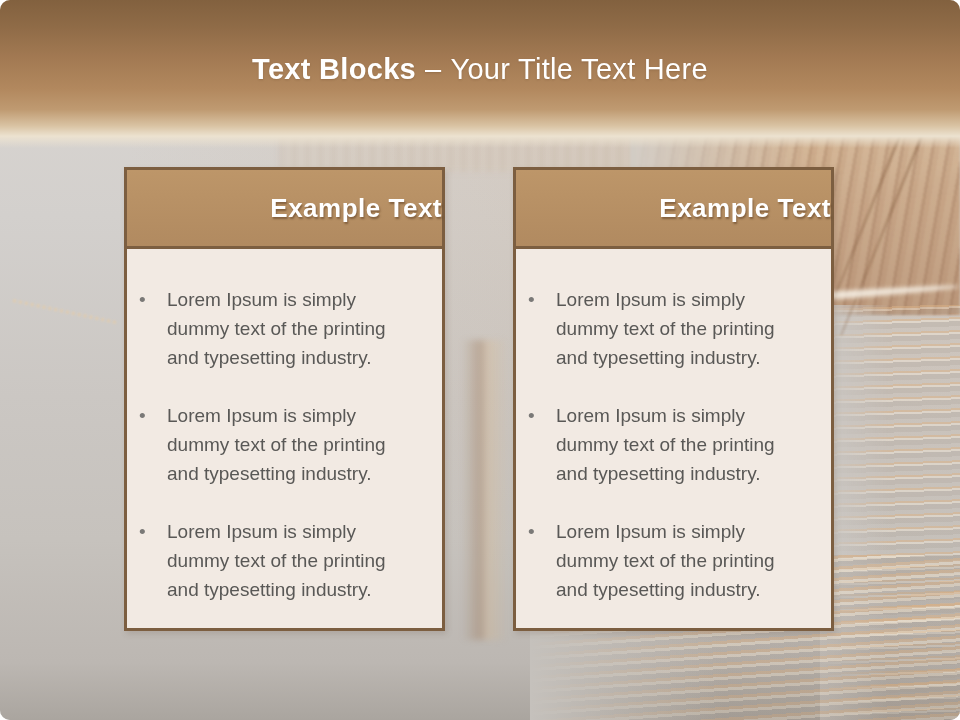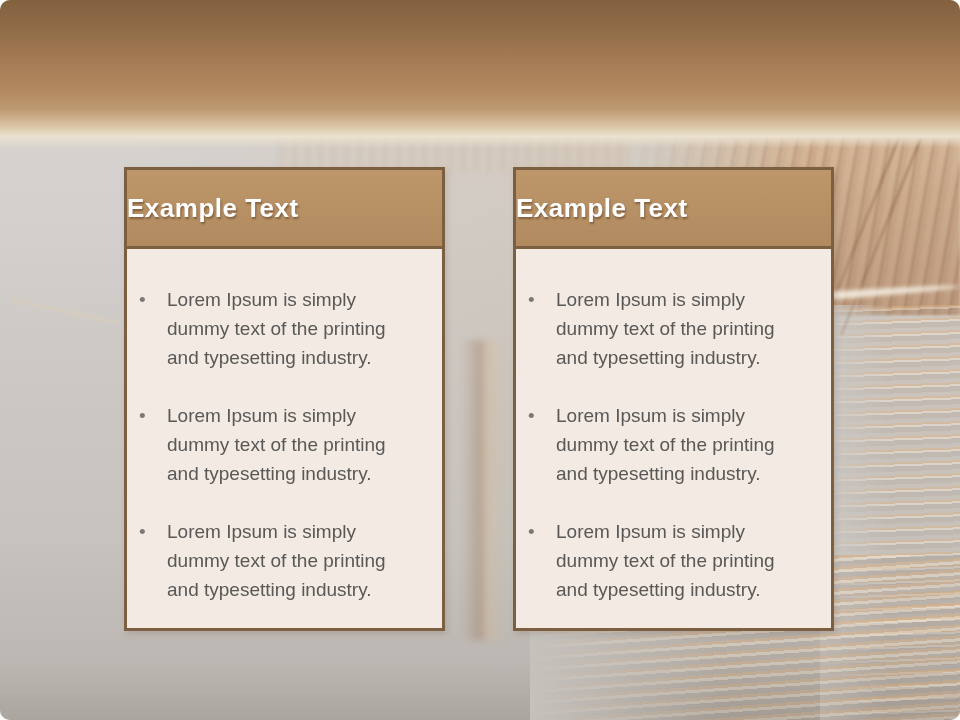--- a/index.html
+++ b/index.html
@@ -109,21 +109,21 @@
     border: 3px solid #7c5e40;
     background: #f2eae3;
     box-shadow: 2px 3px 6px rgba(100,80,60,0.18);
   }
   .card--left  { left: 124px; }
   .card--right { left: 513px; }
   .card-header {
     height: 76px;
     background: linear-gradient(180deg, #bd9669 0%, #b18a60 100%);
     border-bottom: 3px solid #7c5e40;
-    display: flex; align-items: center; justify-content: flex-start;
+    display: flex; align-items: center; justify-content: flex-end;
   }
   .card-header-text {
     font-weight: 700;
     font-size: 26px;
     color: #ffffff;
     letter-spacing: 0.5px;
     text-shadow: 1px 2px 2px rgba(80,50,25,0.5);
   }
   .card-body ul {
     margin: 0;
@@ -156,20 +156,23 @@
   <div class="rigging-line r1"></div>
   <div class="rigging-line r2"></div>
   <div class="foam-line"></div>
   <div class="water-right"></div>
   <div class="water-corner"></div>
   <div class="mast-glint"></div>
   <div class="sparkle-line"></div>
 
   <div class="top-band"></div>
 
+  <div class="slide-title">
+    <span class="t-bold">Text Blocks</span><span class="t-dash">–</span><span class="t-reg">Your Title Text Here</span>
+  </div>
 
   <div class="card card--left">
     <div class="card-header">
       <span class="card-header-text">Example Text</span>
     </div>
     <div class="card-body">
       <ul>
         <li>
           <span class="bullet">•</span>
           <span>Lorem Ipsum is simply dummy text of the printing and typesetting industry.</span>

